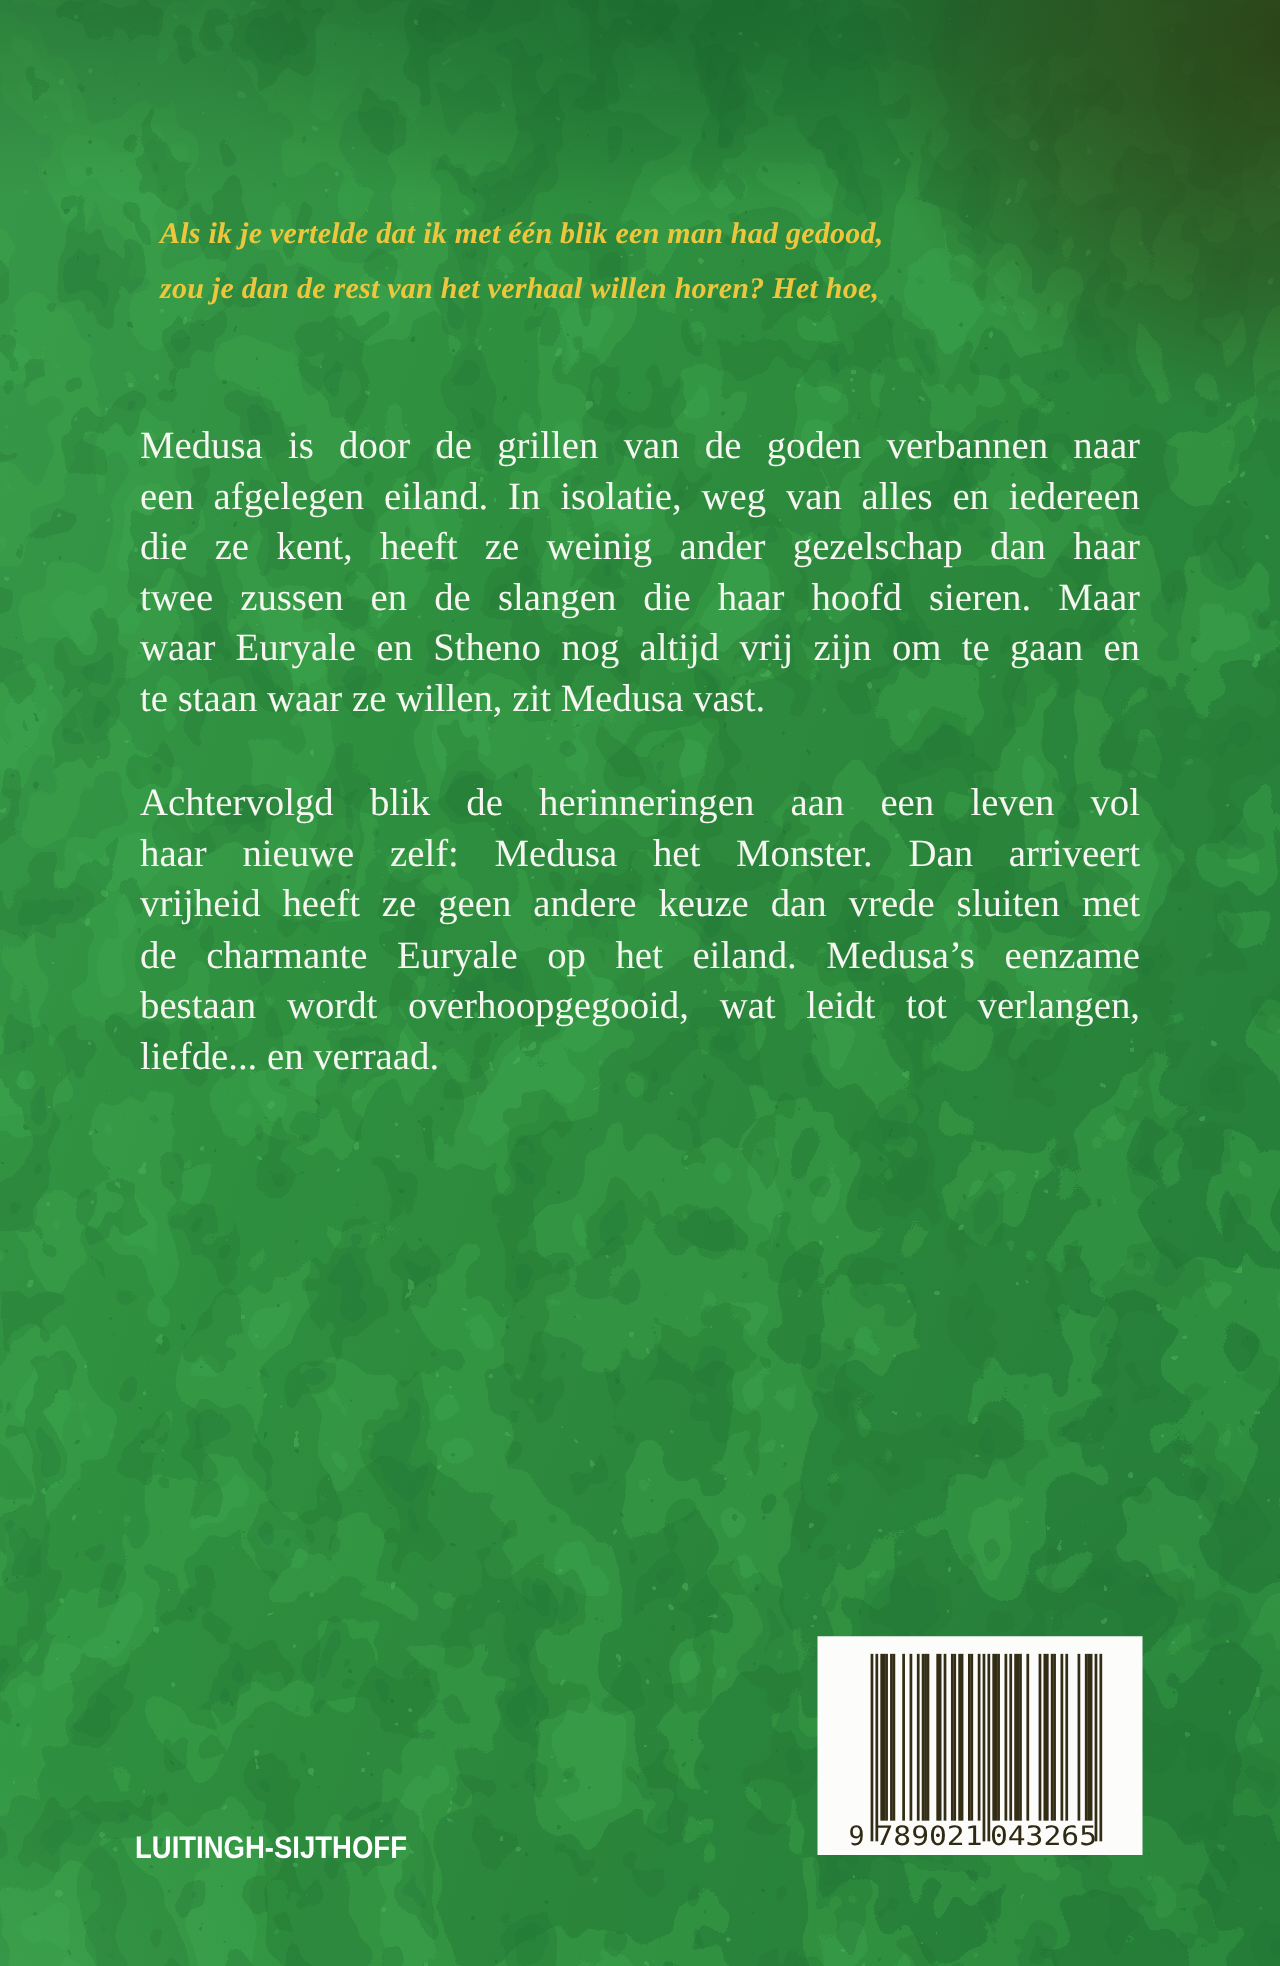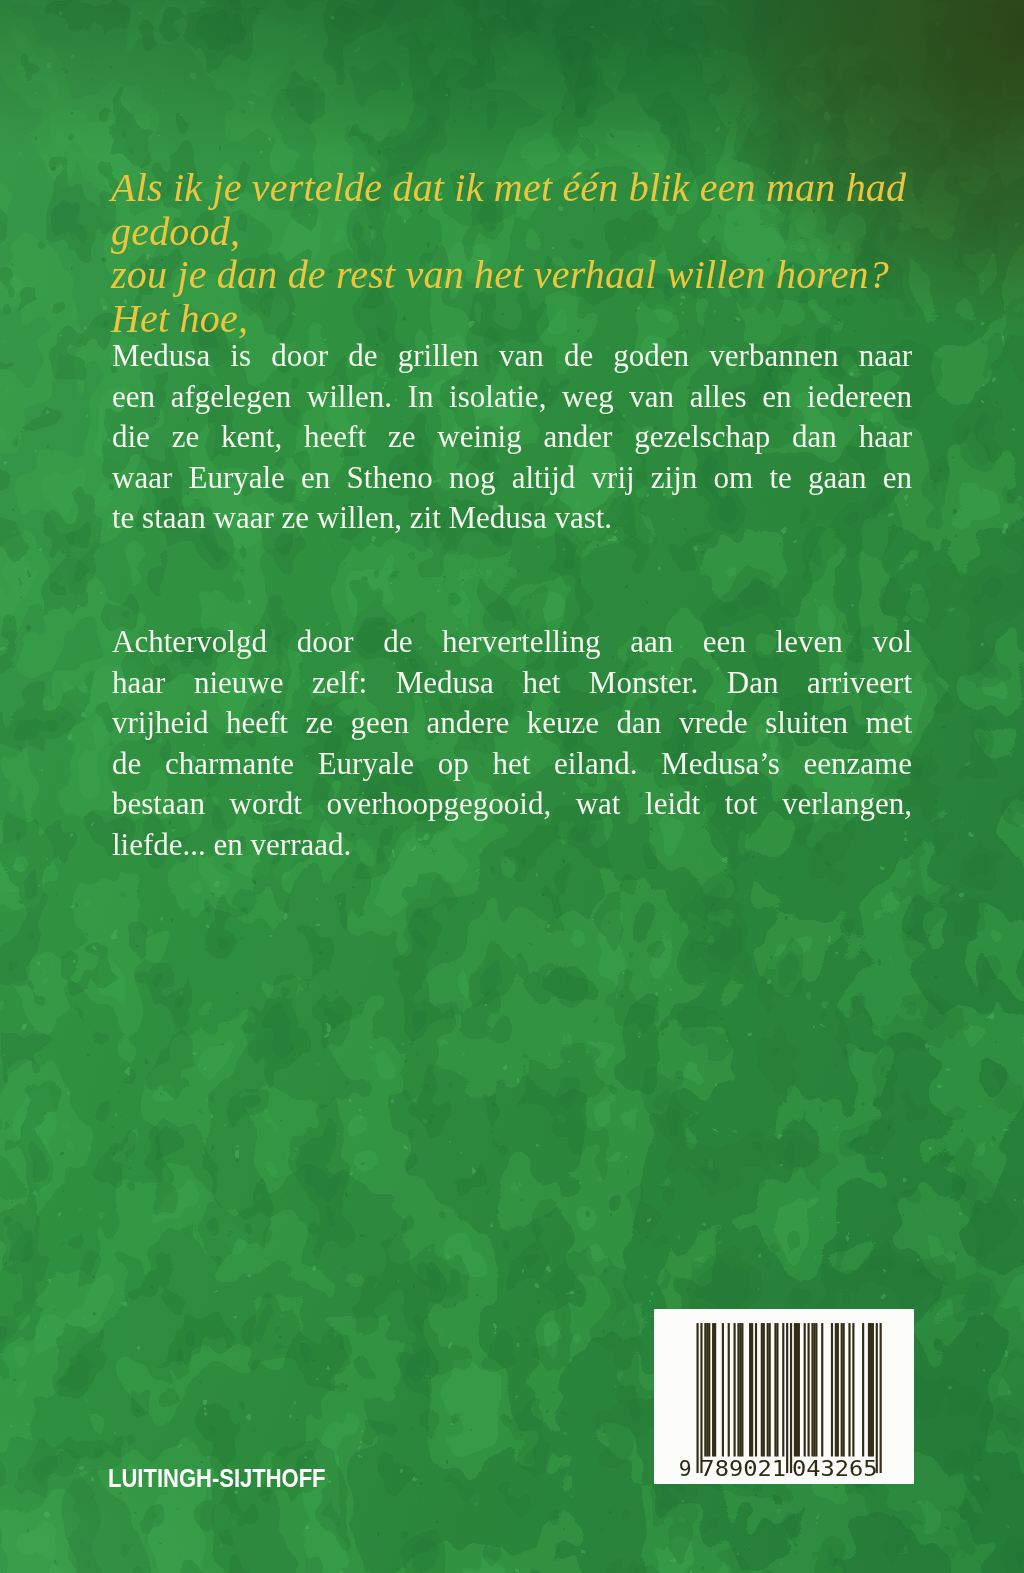--- a/index.html
+++ b/index.html
@@ -14,22 +14,22 @@
   .ov-top{background:
       radial-gradient(ellipse 55% 14% at 55% 1%, rgba(21,96,42,.55), rgba(21,96,42,0) 75%),
       linear-gradient(180deg, rgba(23,84,36,.38), rgba(23,84,36,0) 10%);}
   .ov-corner{background:
       radial-gradient(ellipse 44% 25% at 101% 2%, rgba(44,66,22,.95), rgba(45,76,28,.55) 48%, rgba(45,76,28,0) 78%);}
   .ov-bottom{background:
       radial-gradient(ellipse 34% 16% at -2% 101%, rgba(92,190,108,.22), rgba(92,190,108,0) 70%),
       radial-gradient(ellipse 50% 28% at 102% 92%, rgba(24,104,44,.25), rgba(24,104,44,0) 70%);}
 
   .quote{
-    position:absolute;left:111px;top:166px;width:812px;
-    font-size:40px;line-height:43.5px;font-style:italic;font-weight:400;
+    position:absolute;left:128px;top:166px;width:812px;
+    font-size:24px;line-height:43.5px;font-style:italic;font-weight:700;
     color:#edc63e;letter-spacing:.2px;
   }
   .para{
     position:absolute;left:112px;width:800px;
     font-size:31px;line-height:40.5px;color:#f4f6ef;
   }
   #p1{top:336px;} #p2{top:622px;} #p3{top:913px;}
   .line{display:block;}
   .para .line{text-align:justify;text-align-last:justify;}
   .para .line:last-child{text-align-last:left;}
@@ -123,27 +123,28 @@
     <rect width="1024" height="1573" filter="url(#fSpeckL2)" opacity="0.35"></rect>
   </svg>
 
   <div class="quote">
       <span class="line">Als ik je vertelde dat ik met één blik een man had gedood,</span>
       <span class="line">zou je dan de rest van het verhaal willen horen? Het hoe,</span>
     </div>
 
   <div class="para" id="p1">
       <span class="line">Medusa is door de grillen van de goden verbannen naar</span>
-      <span class="line">een afgelegen willen. In isolatie, weg van alles en iedereen</span>
+      <span class="line">een afgelegen eiland. In isolatie, weg van alles en iedereen</span>
       <span class="line">die ze kent, heeft ze weinig ander gezelschap dan haar</span>
+      <span class="line">twee zussen en de slangen die haar hoofd sieren. Maar</span>
       <span class="line">waar Euryale en Stheno nog altijd vrij zijn om te gaan en</span>
       <span class="line">te staan waar ze willen, zit Medusa vast.</span>
     </div>
   <div class="para" id="p2">
-      <span class="line">Achtervolgd door de hervertelling aan een leven vol</span>
+      <span class="line">Achtervolgd blik de herinneringen aan een leven vol</span>
       <span class="line">haar nieuwe zelf: Medusa het Monster. Dan arriveert</span>
       <span class="line">vrijheid heeft ze geen andere keuze dan vrede sluiten met</span>
       <span class="line">de charmante Euryale op het eiland. Medusa’s eenzame</span>
       <span class="line">bestaan wordt overhoopgegooid, wat leidt tot verlangen,</span>
       <span class="line">liefde... en verraad.</span>
     </div>
 
   <div class="logo">LUITINGH-SIJTHOFF</div>
 
   <div class="barcode-box">

